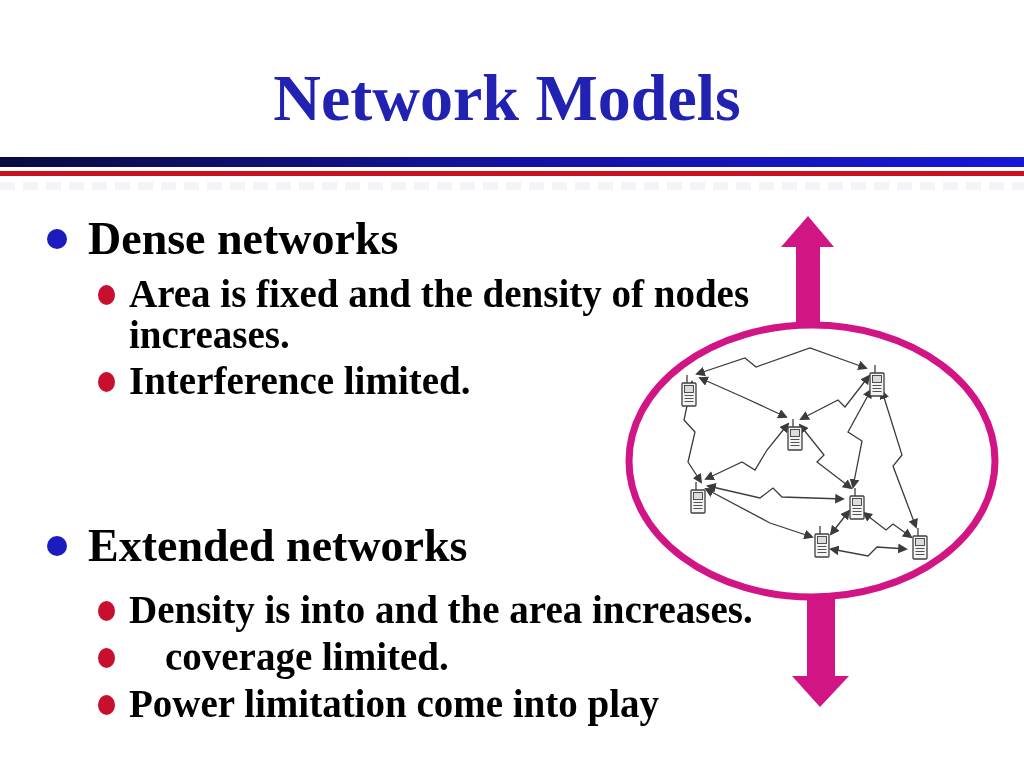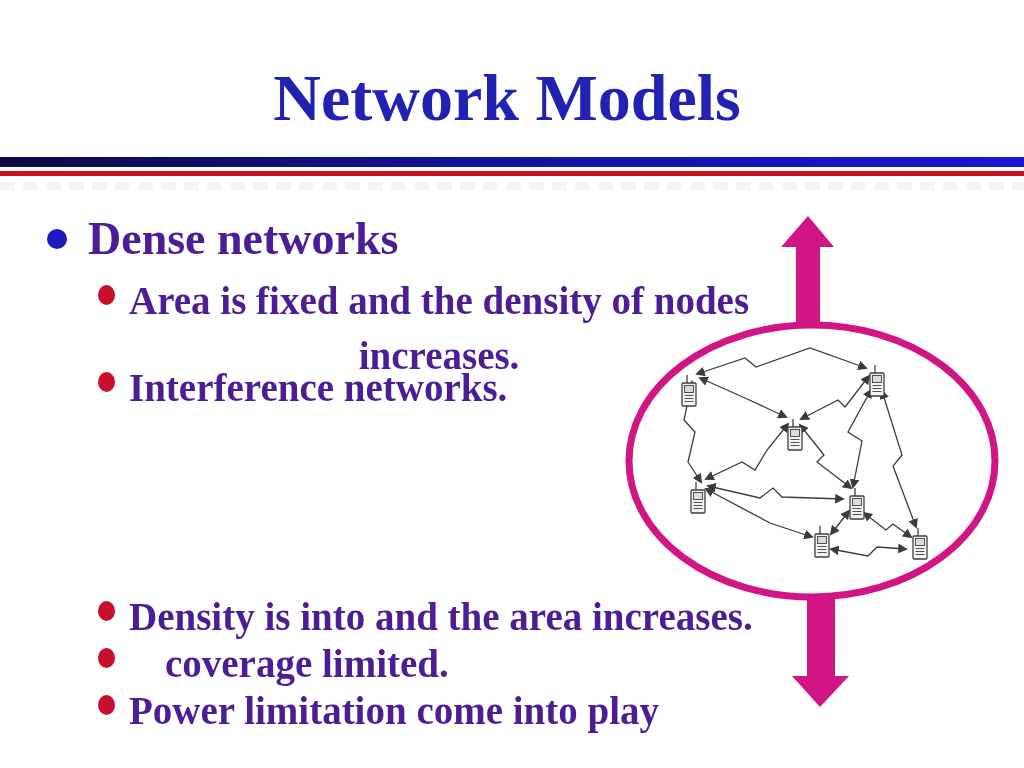--- a/index.html
+++ b/index.html
@@ -20,23 +20,23 @@
     background:#c8101e;
   }
   .bar-dots{
     position:absolute;left:0;top:182px;width:1024px;height:8px;opacity:.75;
     background:repeating-linear-gradient(90deg,#eef1f5 0 15px,#ffffff 15px 23px);
   }
   .row{position:absolute;display:flex;align-items:flex-start;}
   .marker{flex:0 0 auto;border-radius:50%;}
   .m1{width:20px;height:20px;background:#1b1bbf;margin:17px 21px 0 0;}
   .m2{width:17px;height:20px;background:#c8102e;margin:12px 14px 0 0;}
-  .txt{color:#4c1d95;font-weight:bold;white-space:pre-line;}
+  .txt{color:#000000;font-weight:bold;white-space:pre-line;}
   .l1 .txt{font-size:46px;line-height:54px;}
-  .l2 .txt{font-size:39px;line-height:55px;text-align:center;}
+  .l2 .txt{font-size:39px;line-height:41px;}
   #diagram{position:absolute;left:600px;top:196px;width:424px;height:534px;}
   #diagram svg{display:block;width:100%;height:100%;}
 </style>
 </head>
 <body>
 
 <div id="slide">
 
   <div class="title">Network Models</div>
 
@@ -50,23 +50,27 @@
   </div>
 
   <div class="row l2" style="left:98px;top:273px;">
     <span class="marker m2"></span>
     <span class="txt">Area is fixed and the density of nodes
 increases.</span>
   </div>
 
   <div class="row l2" style="left:98px;top:360px;">
     <span class="marker m2"></span>
-    <span class="txt">Interference networks.</span>
+    <span class="txt">Interference limited.</span>
   </div>
 
+  <div class="row l1" style="left:47px;top:519px;">
+    <span class="marker m1"></span>
+    <span class="txt">Extended networks</span>
+  </div>
 
   <div class="row l2" style="left:98px;top:589px;">
     <span class="marker m2"></span>
     <span class="txt">Density is into and the area increases.</span>
   </div>
 
   <div class="row l2" style="left:98px;top:636px;gap:36px;">
     <span class="marker m2"></span>
     <span class="txt">coverage limited.</span>
   </div>

